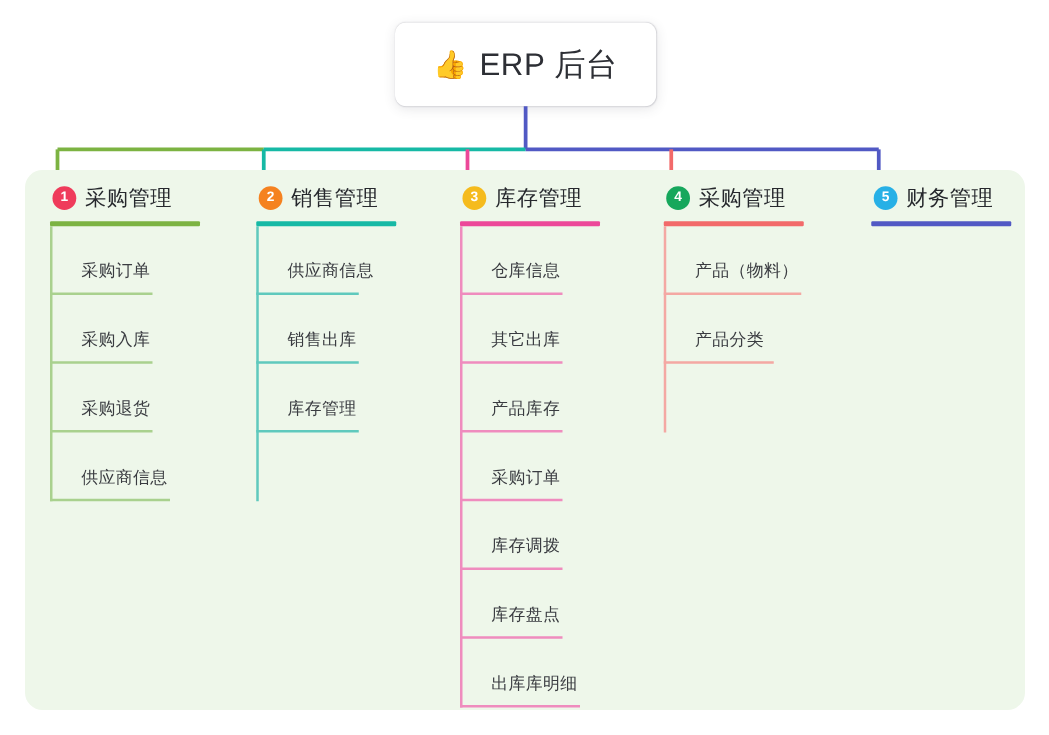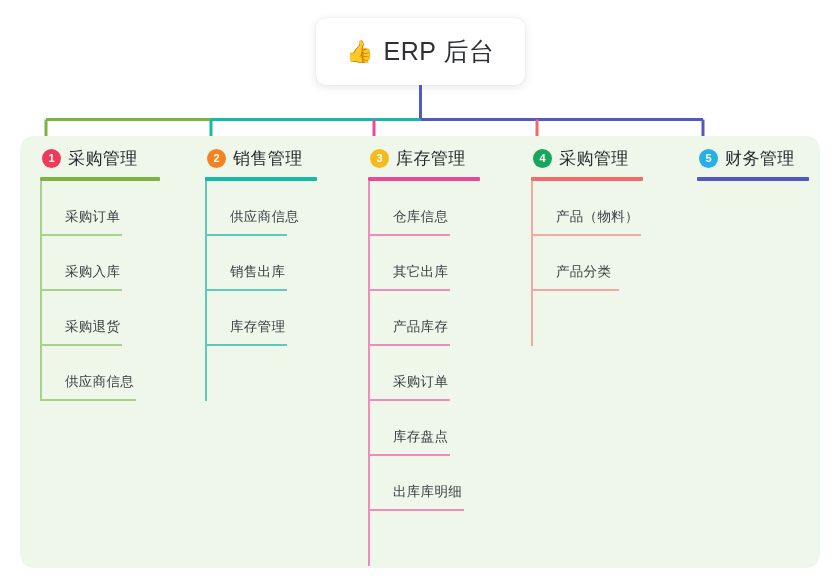--- a/index.html
+++ b/index.html
@@ -225,20 +225,24 @@
         </div>
         <div class="item">
           <div class="item-label">产品库存</div>
           <div class="item-rule" style="background: rgb(239, 140, 190); width: 82px;"></div>
         </div>
         <div class="item">
           <div class="item-label">采购订单</div>
           <div class="item-rule" style="background: rgb(239, 140, 190); width: 82px;"></div>
         </div>
         <div class="item">
+          <div class="item-label">库存调拨</div>
+          <div class="item-rule" style="background: rgb(239, 140, 190); width: 82px;"></div>
+        </div>
+        <div class="item">
           <div class="item-label">库存盘点</div>
           <div class="item-rule" style="background: rgb(239, 140, 190); width: 82px;"></div>
         </div>
         <div class="item">
           <div class="item-label">出库库明细</div>
           <div class="item-rule" style="background: rgb(239, 140, 190); width: 96px;"></div>
         </div>
       </div>
     </div>
     <div class="column" style="left: 531px;">

